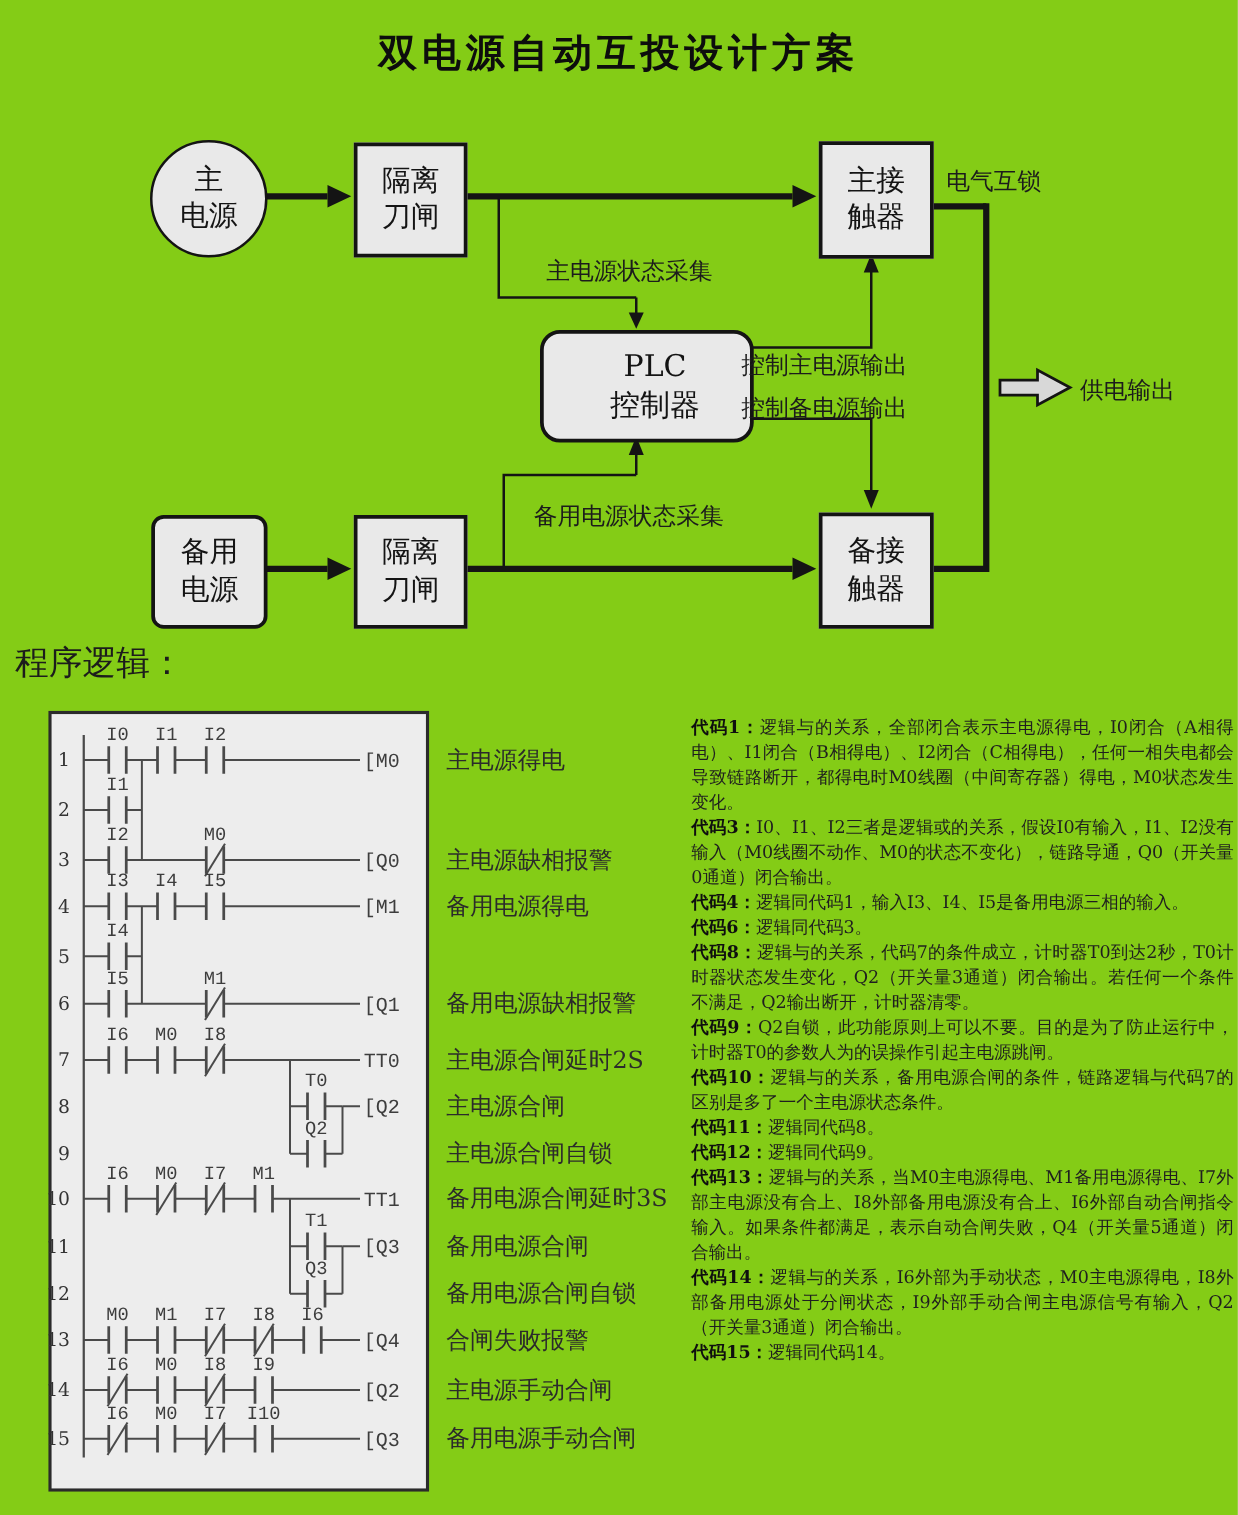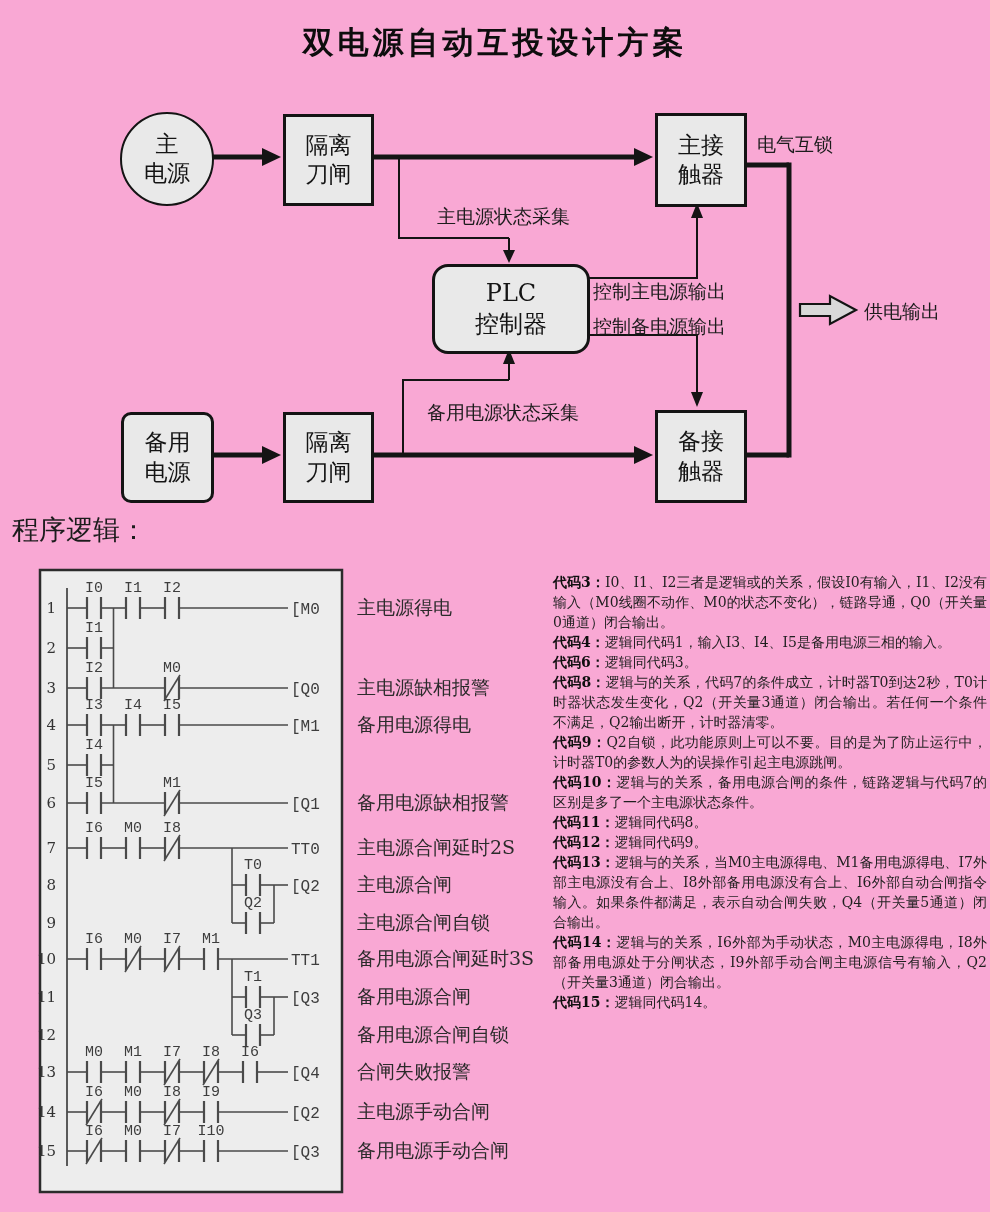--- a/index.html
+++ b/index.html
@@ -1,37 +1,37 @@
 <!DOCTYPE html>
 <html><head>
 <meta charset="utf-8">
 <style>
   html,body{margin:0;padding:0;}
   body{
     font-family:"DejaVu Serif","Liberation Serif",serif;
     background:#d8d8d8;
   }
   #page{
-    position:relative;width:990px;height:1212px;background:#f9a8d4;overflow:hidden;
+    position:relative;width:990px;height:1212px;background:#84cc16;overflow:hidden;
   }
   #title{
     position:absolute;left:0;top:22px;width:100%;text-align:center;
     font-family:"Liberation Sans","DejaVu Sans",sans-serif;
     font-weight:bold;font-size:31px;letter-spacing:4px;color:#0d0d0d;
   }
   .node{
     position:absolute;border:3px solid #141414;background:#e9e9e9;
     display:flex;flex-direction:column;align-items:center;justify-content:center;
     font-size:23px;line-height:1.28;color:#141414;text-align:center;
   }
   .node .ln{white-space:nowrap;}
   #node-main-source{left:120px;top:112px;width:90px;height:90px;border-radius:50%;border-width:2.5px;}
   #node-main-isolator{left:283px;top:114px;width:85px;height:86px;}
   #node-main-contactor{left:655px;top:113px;width:86px;height:88px;}
-  #node-plc{left:432px;top:264px;width:152px;height:84px;border-radius:16px;font-size:24px;}
+  #node-plc{left:432px;top:264px;width:152px;height:84px;border-radius:16px;font-size:24px;padding-left:13px;}
   #node-backup-source{left:121px;top:412px;width:87px;height:85px;border-radius:10px;}
   #node-backup-isolator{left:283px;top:412px;width:85px;height:85px;}
   #node-backup-contactor{left:655px;top:410px;width:86px;height:87px;}
   .edge-label{
     position:absolute;font-size:19px;color:#1c1c1c;white-space:nowrap;
   }
   #lbl-main-status{left:437px;top:204px;}
   #lbl-ctrl-main{left:593px;top:279px;}
   #lbl-ctrl-backup{left:593px;top:314px;}
   #lbl-backup-status{left:427px;top:385px;margin-top:15px;}
@@ -396,20 +396,21 @@
   <div class="edge-label" id="lbl-main-status">主电源状态采集</div>
   <div class="edge-label" id="lbl-ctrl-main">控制主电源输出</div>
   <div class="edge-label" id="lbl-ctrl-backup">控制备电源输出</div>
   <div class="edge-label" id="lbl-backup-status">备用电源状态采集</div>
   <div class="edge-label" id="lbl-interlock">电气互锁</div>
   <div class="edge-label" id="lbl-power-output">供电输出</div>
 
   <div id="lbl-section">程序逻辑：</div>
 
   <div id="notes">
+      <p><b>代码1：</b><span>逻辑与的关系，全部闭合表示主电源得电，I0闭合（A相得电）、I1闭合（B相得电）、I2闭合（C相得电），任何一相失电都会导致链路断开，都得电时M0线圈（中间寄存器）得电，M0状态发生变化。</span></p>
       <p><b>代码3：</b><span>I0、I1、I2三者是逻辑或的关系，假设I0有输入，I1、I2没有输入（M0线圈不动作、M0的状态不变化），链路导通，Q0（开关量0通道）闭合输出。</span></p>
       <p><b>代码4：</b><span>逻辑同代码1，输入I3、I4、I5是备用电源三相的输入。</span></p>
       <p><b>代码6：</b><span>逻辑同代码3。</span></p>
       <p><b>代码8：</b><span>逻辑与的关系，代码7的条件成立，计时器T0到达2秒，T0计时器状态发生变化，Q2（开关量3通道）闭合输出。若任何一个条件不满足，Q2输出断开，计时器清零。</span></p>
       <p><b>代码9：</b><span>Q2自锁，此功能原则上可以不要。目的是为了防止运行中，计时器T0的参数人为的误操作引起主电源跳闸。</span></p>
       <p><b>代码10：</b><span>逻辑与的关系，备用电源合闸的条件，链路逻辑与代码7的区别是多了一个主电源状态条件。</span></p>
       <p><b>代码11：</b><span>逻辑同代码8。</span></p>
       <p><b>代码12：</b><span>逻辑同代码9。</span></p>
       <p><b>代码13：</b><span>逻辑与的关系，当M0主电源得电、M1备用电源得电、I7外部主电源没有合上、I8外部备用电源没有合上、I6外部自动合闸指令输入。如果条件都满足，表示自动合闸失败，Q4（开关量5通道）闭合输出。</span></p>
       <p><b>代码14：</b><span>逻辑与的关系，I6外部为手动状态，M0主电源得电，I8外部备用电源处于分闸状态，I9外部手动合闸主电源信号有输入，Q2（开关量3通道）闭合输出。</span></p>

